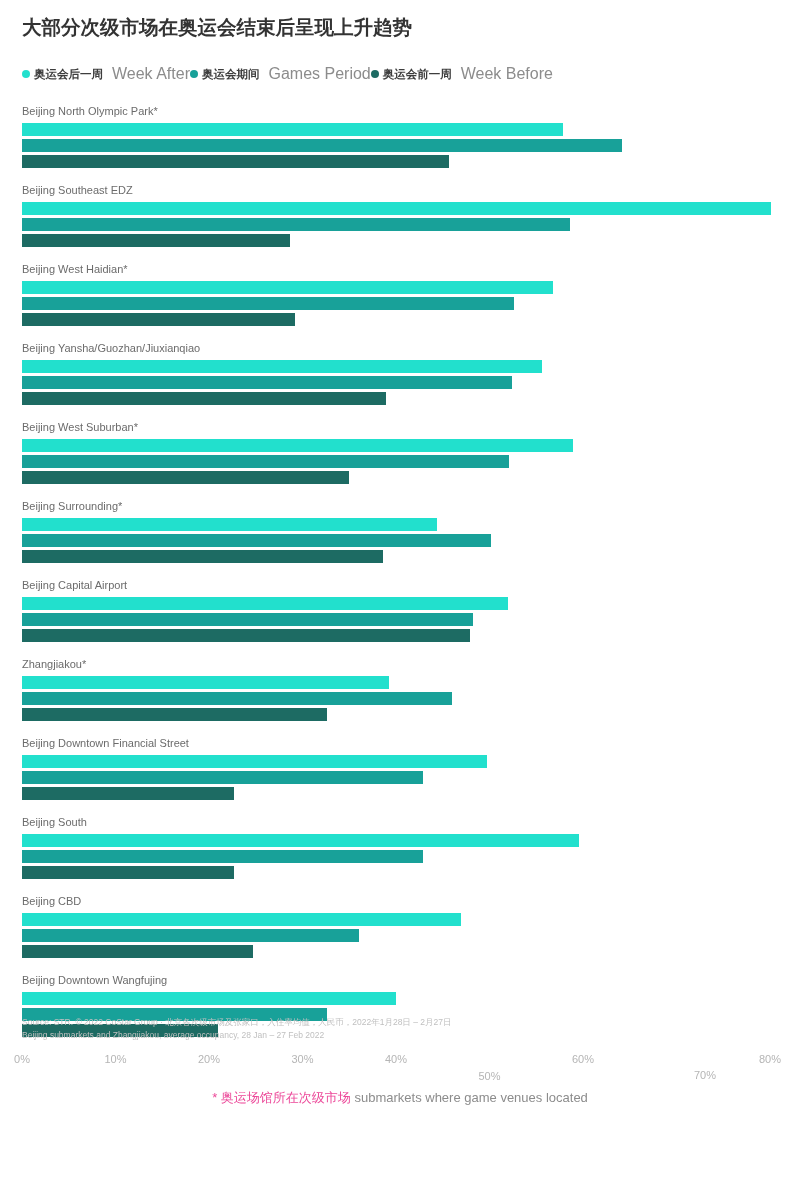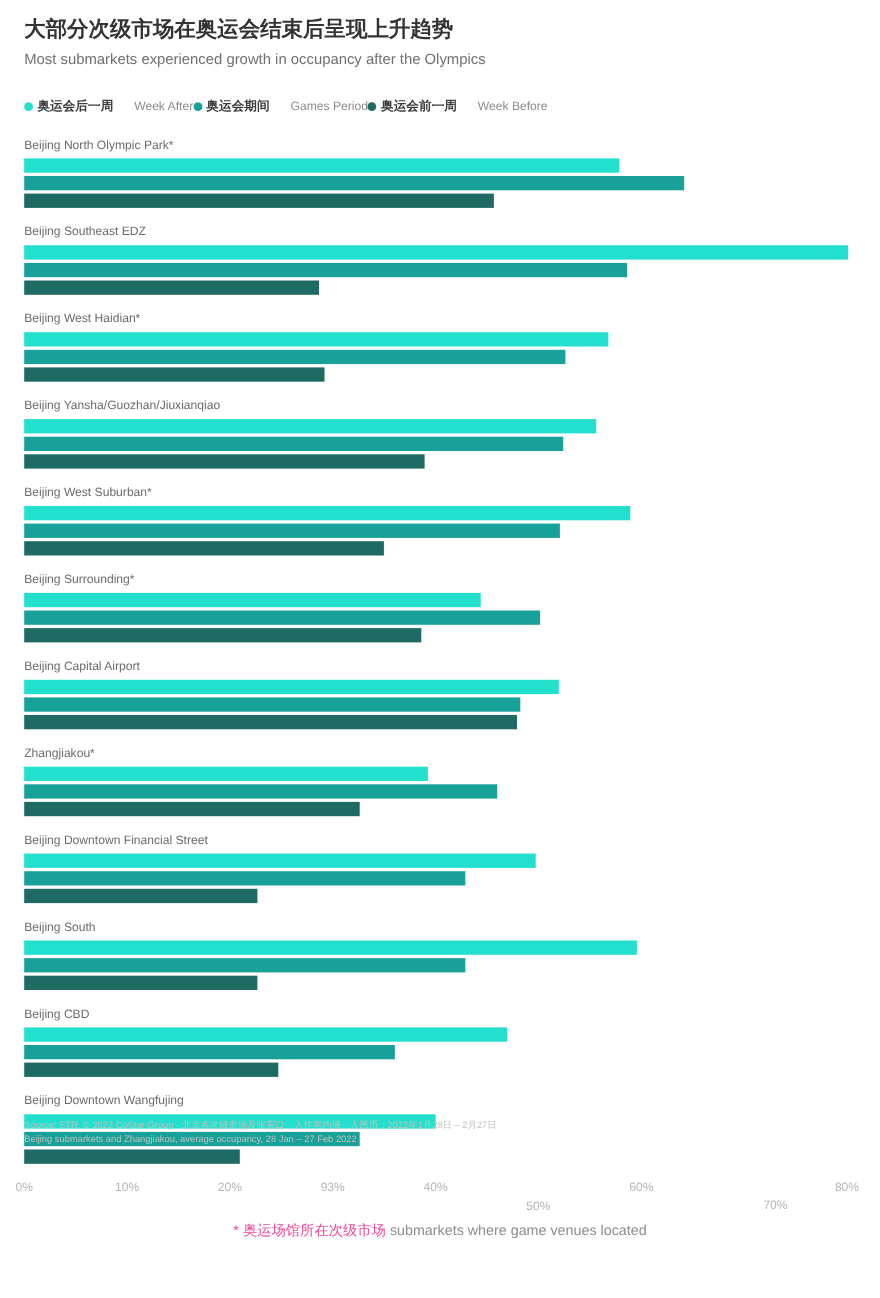--- a/index.html
+++ b/index.html
@@ -63,22 +63,22 @@
     margin-right: 4px;
     flex: 0 0 auto;
   }
   .legend-cn {
     color: #3d3d3d;
     font-weight: bold;
     font-size: 11.5px;
   }
   .legend-en {
     color: #8c8c8c;
-    font-size: 11px;
-    margin-left: 19px;
+    font-size: 16px;
+    margin-left: 9px;
   }
 
   
   .plot {
     position: relative;
     margin-top: 22px;
     width: 756px;
   }
   .group {
     margin-bottom: 16px;
@@ -142,21 +142,20 @@
   }
   .footer div { white-space: nowrap; }
 </style>
 </head>
 <body>
 
 <div class="page">
 
   <div class="header">
     <h1 class="chart-title">大部分次级市场在奥运会结束后呈现上升趋势</h1>
-    <p class="chart-subtitle">Most submarkets experienced growth in occupancy after the Olympics</p>
   </div>
 
   <div class="legend" id="legend">
       <div class="legend-item">
         <span class="legend-dot" style="background: rgb(34, 224, 205);"></span>
         <span class="legend-cn">奥运会后一周</span>
         <span class="legend-en">Week After</span>
       </div>
       <div class="legend-item">
         <span class="legend-dot" style="background: rgb(24, 161, 153);"></span>
@@ -338,21 +337,21 @@
             <div class="bar" title="奥运会前一周 Week Before — Beijing Downtown Wangfujing: 21%" style="background: rgb(29, 107, 99); width: 196.35px;"></div>
           </div>
         </div>
       </div>
     </div>
 
   <div class="axis" id="axis">
       <span class="tick" style="left: 0px;">0%</span>
       <span class="tick" style="left: 93.5px;">10%</span>
       <span class="tick" style="left: 187px;">20%</span>
-      <span class="tick" style="left: 280.5px;">93%</span>
+      <span class="tick" style="left: 280.5px;">30%</span>
       <span class="tick" style="left: 374px;">40%</span>
       <span class="tick" style="left: 467.5px; margin-top: 17px;">50%</span>
       <span class="tick" style="left: 561px;">60%</span>
       <span class="tick" style="left: 683px; margin-top: 16px;">70%</span>
       <span class="tick" style="left: 748px;">80%</span>
     </div>
 
   <div class="axis-note">
     <span class="note-cn">* 奥运场馆所在次级市场</span>
     <span>submarkets where game venues located</span>

